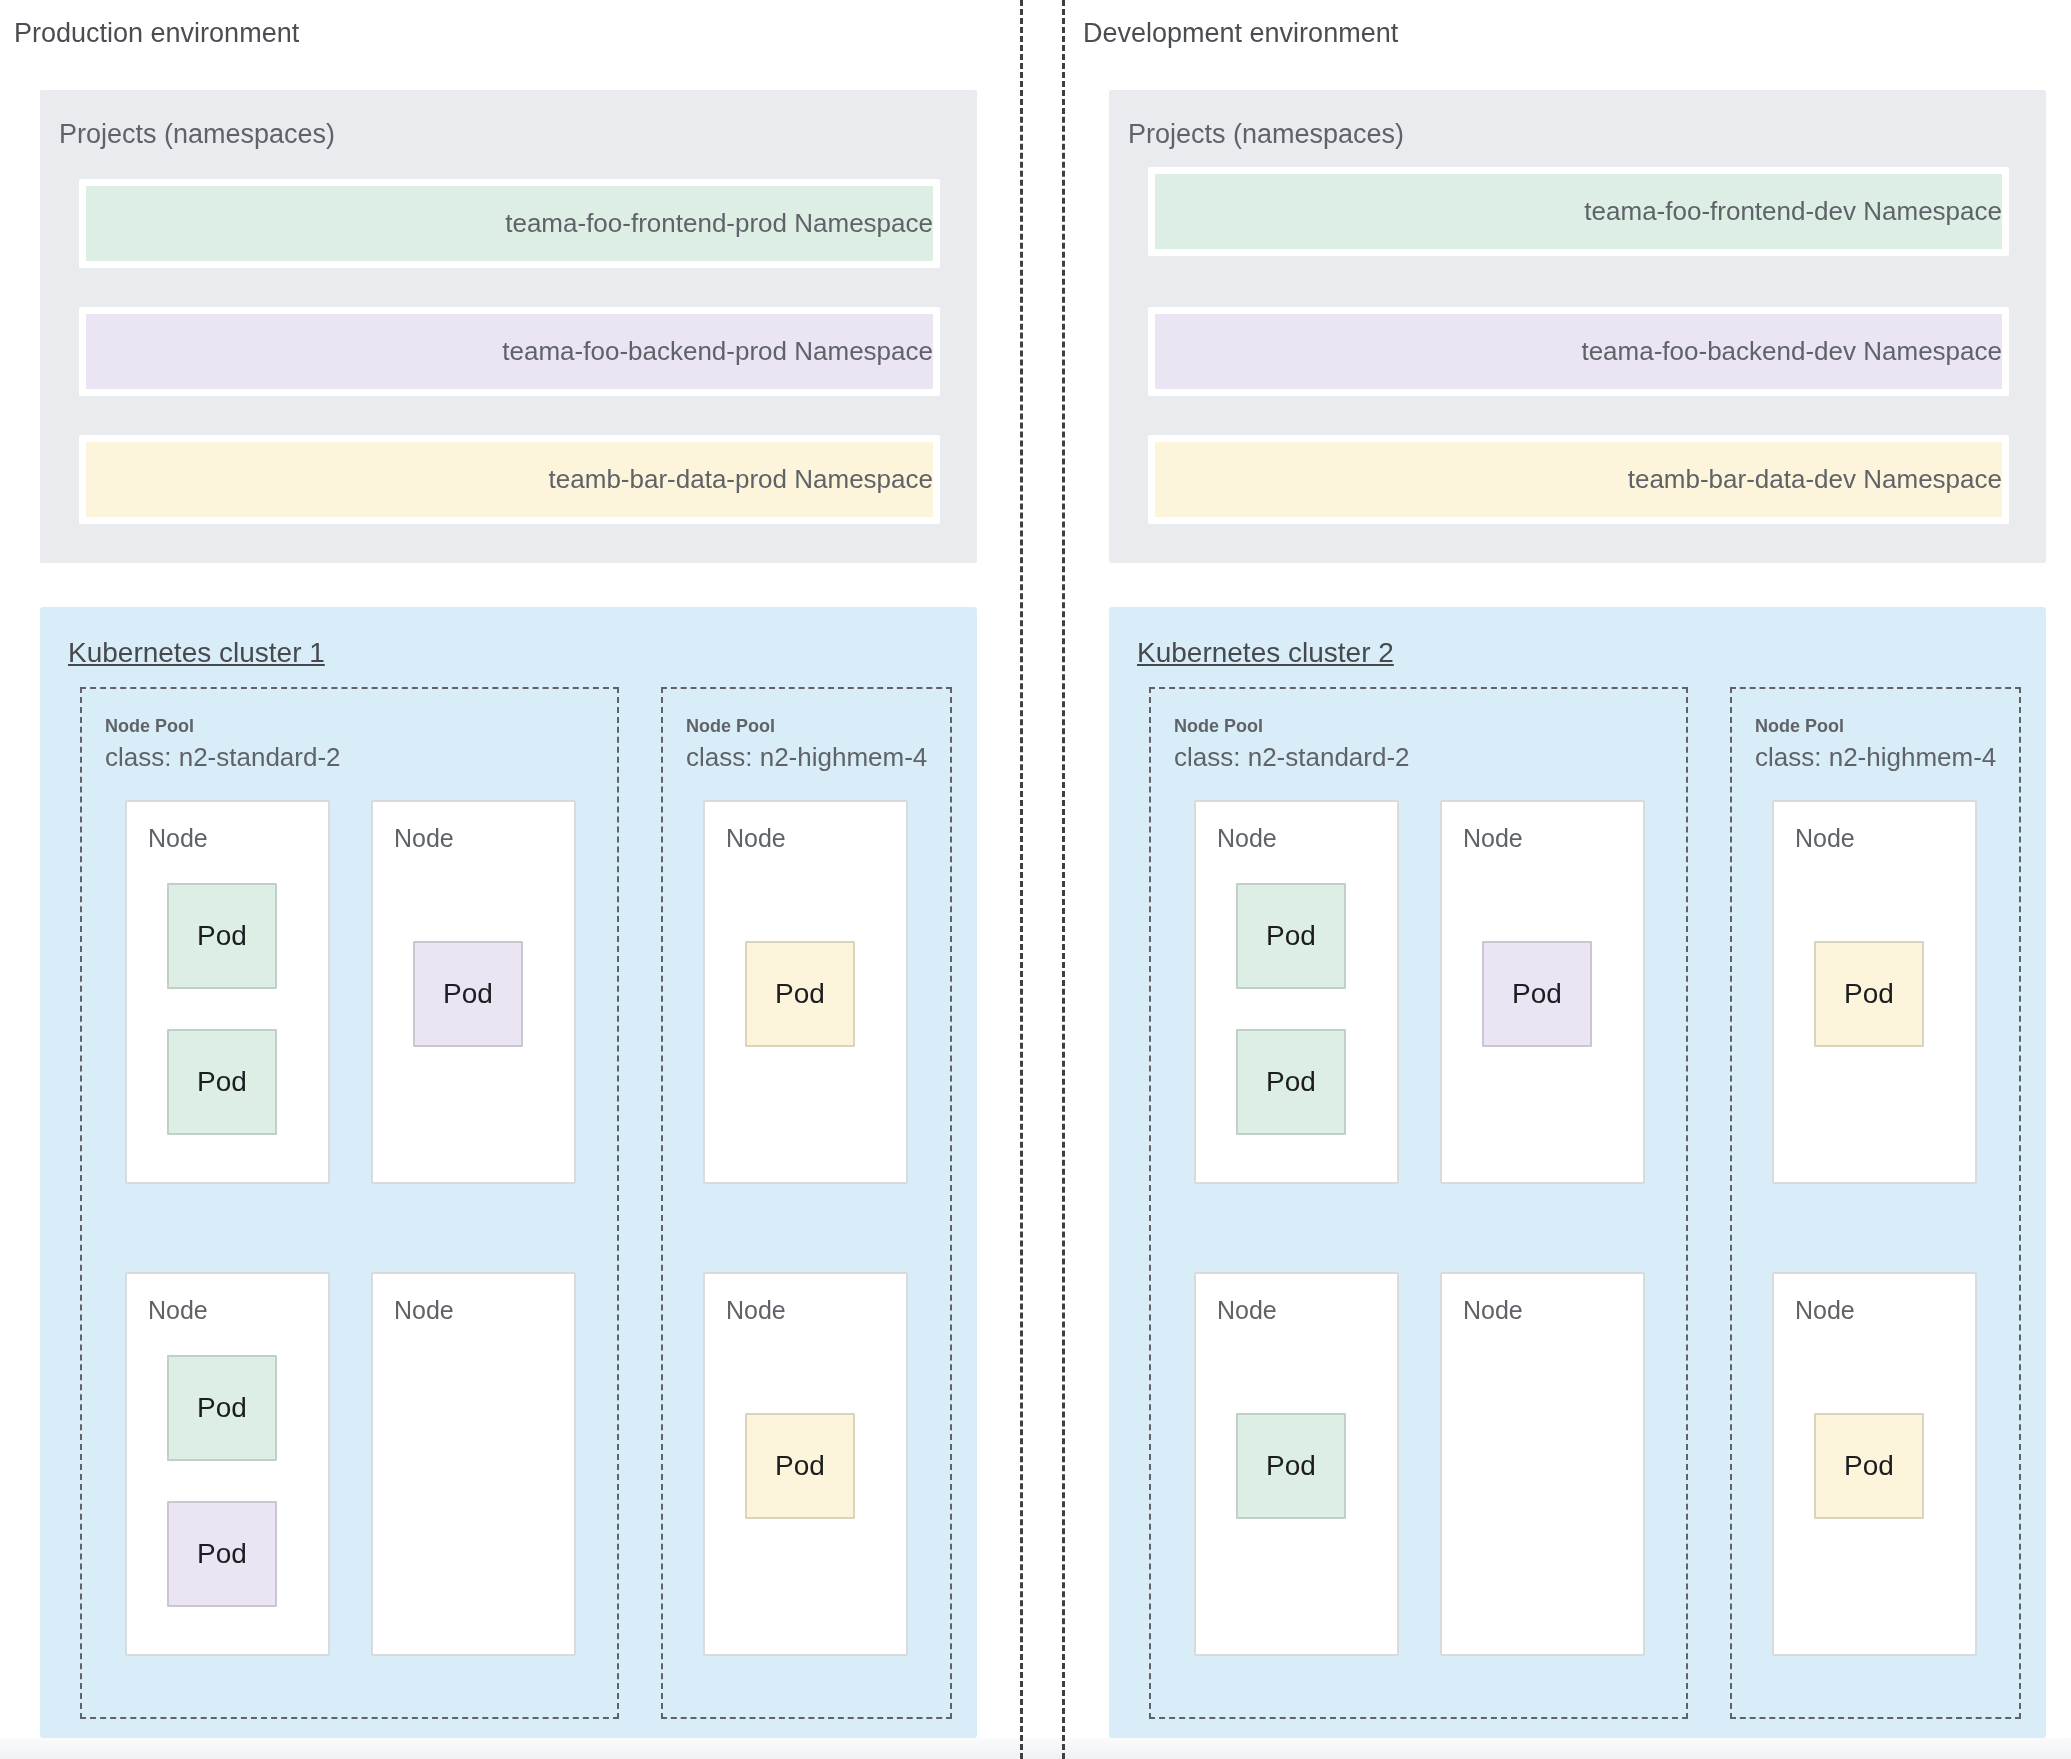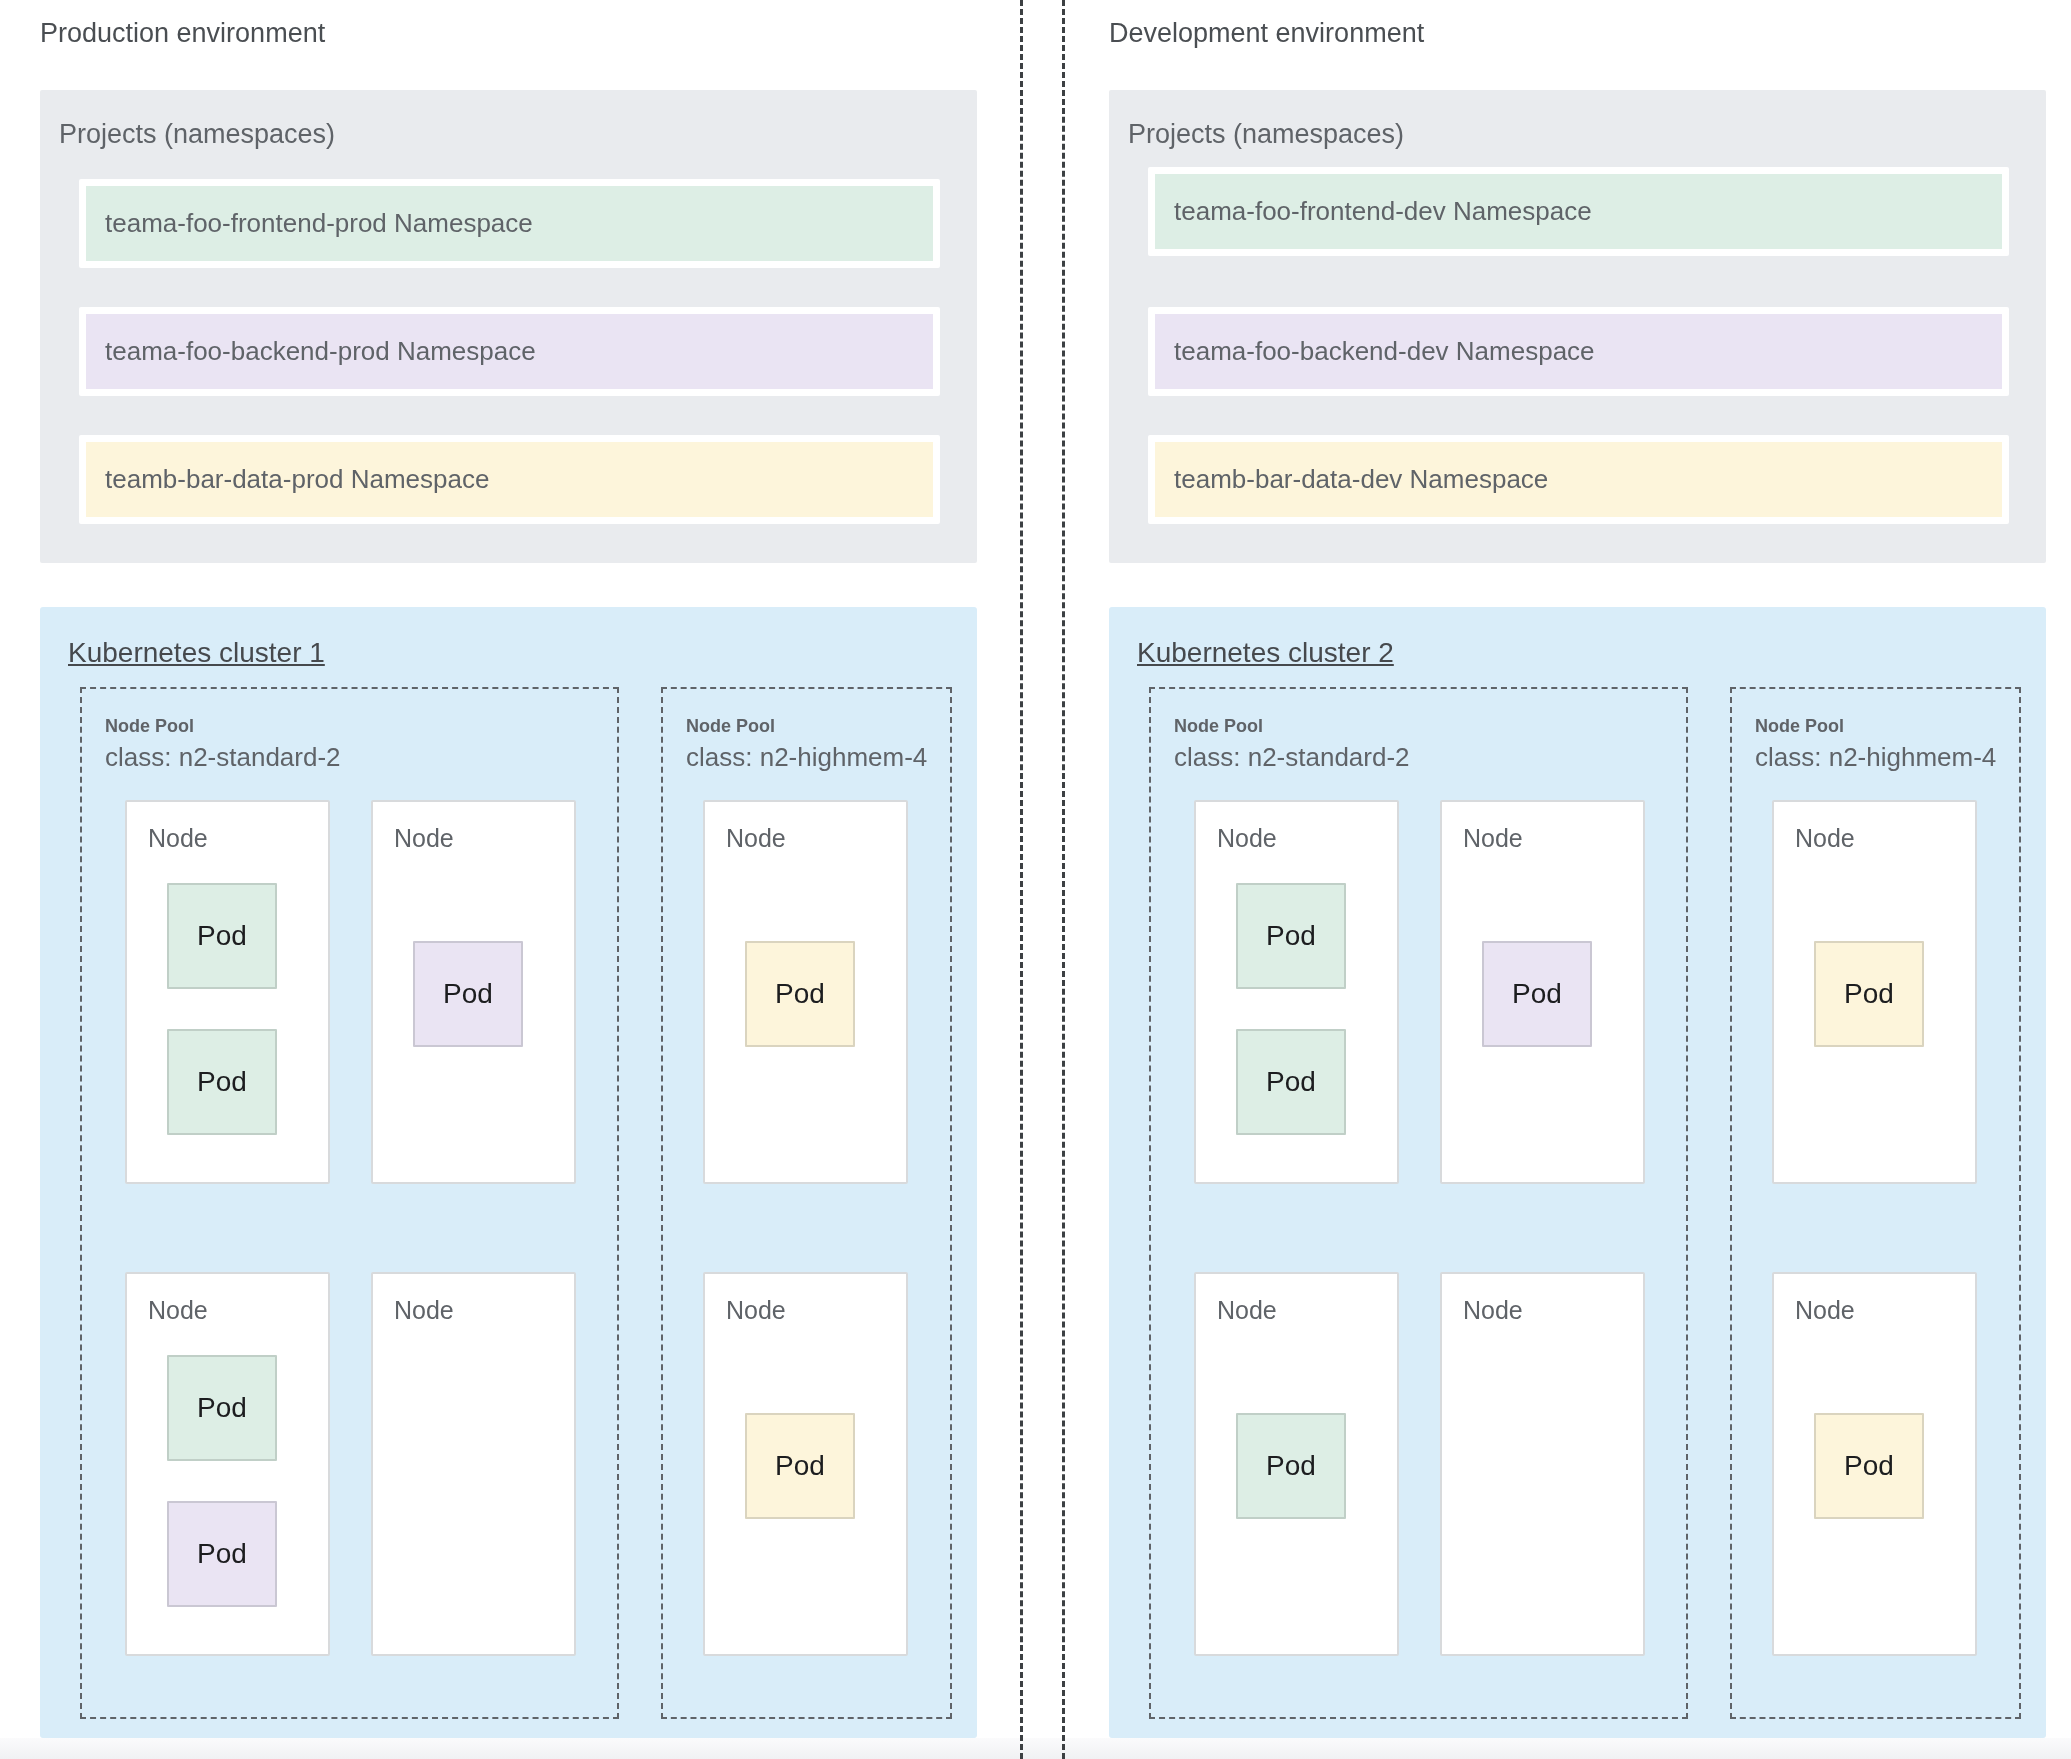--- a/index.html
+++ b/index.html
@@ -3,37 +3,37 @@
 <meta charset="utf-8">
 <style>
   html,body{margin:0;padding:0;background:#ffffff;}
   *{box-sizing:border-box;}
   .canvas{
     position:relative;width:2072px;height:1759px;overflow:hidden;background:#ffffff;
     font-family:"Liberation Sans", sans-serif;
   }
   .half{position:absolute;top:0;height:1759px;}
   .env-label{
-    position:absolute;left:40px;top:18px;font-size:27px;line-height:30px;color:#4a4e52;
+    position:absolute;left:14px;top:18px;font-size:27px;line-height:30px;color:#4a4e52;
     white-space:nowrap;
   }
   .projects-box{
     position:absolute;left:40px;top:90px;width:937px;height:473px;
     background:#e9ebee;border-radius:2px;
   }
   .projects-title{
     position:absolute;left:19px;top:28px;font-size:27px;line-height:32px;color:#5f6368;
     white-space:nowrap;
   }
   .ns-row{
     position:absolute;left:39px;width:861px;height:89px;background:#ffffff;
     padding:7px;border-radius:2px;
   }
   .ns-fill{
-    width:100%;height:100%;display:flex;align-items:center;padding-left:19px;
+    width:100%;height:100%;display:flex;align-items:center;padding-left:19px;justify-content:flex-end;
   }
   .ns-label{font-size:26px;color:#5f6368;white-space:nowrap;}
   .cluster-box{
     position:absolute;left:40px;top:607px;width:937px;height:1131px;
     background:#d9edf9;border-radius:3px;
   }
   .cluster-title{
     position:absolute;left:28px;top:30px;font-size:28px;line-height:32px;color:#46494d;
     white-space:nowrap;
     text-decoration:underline;

